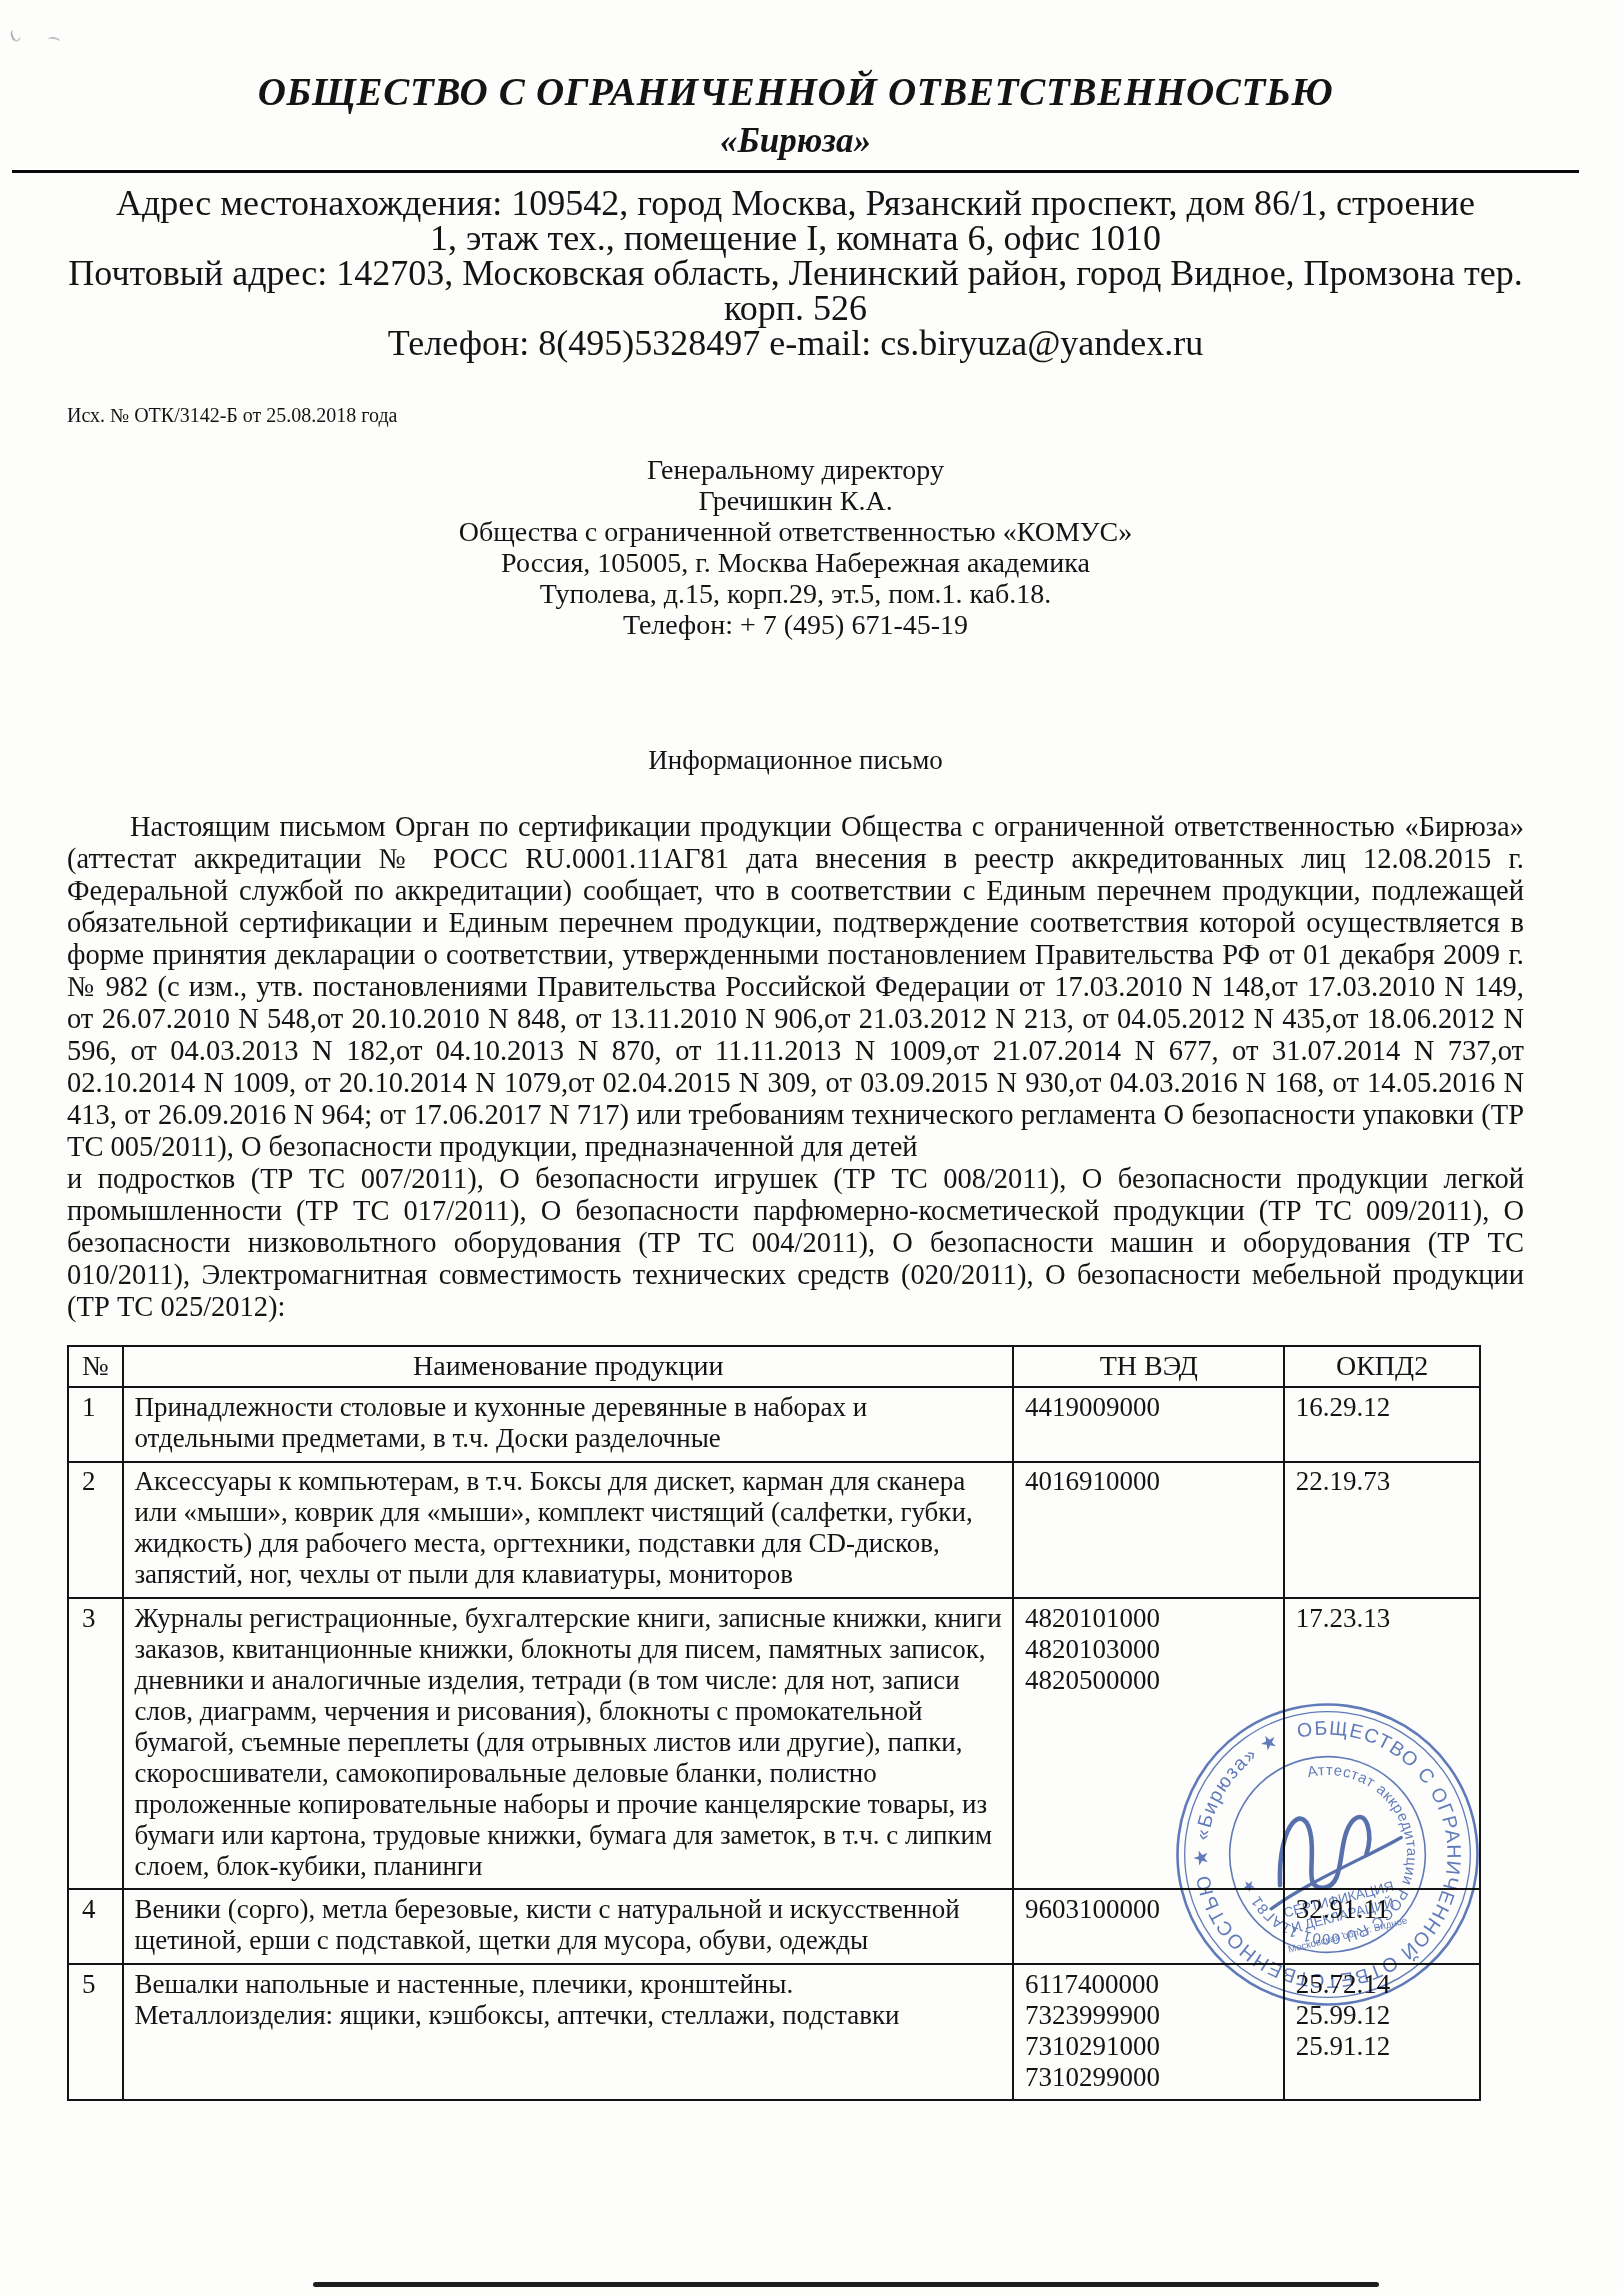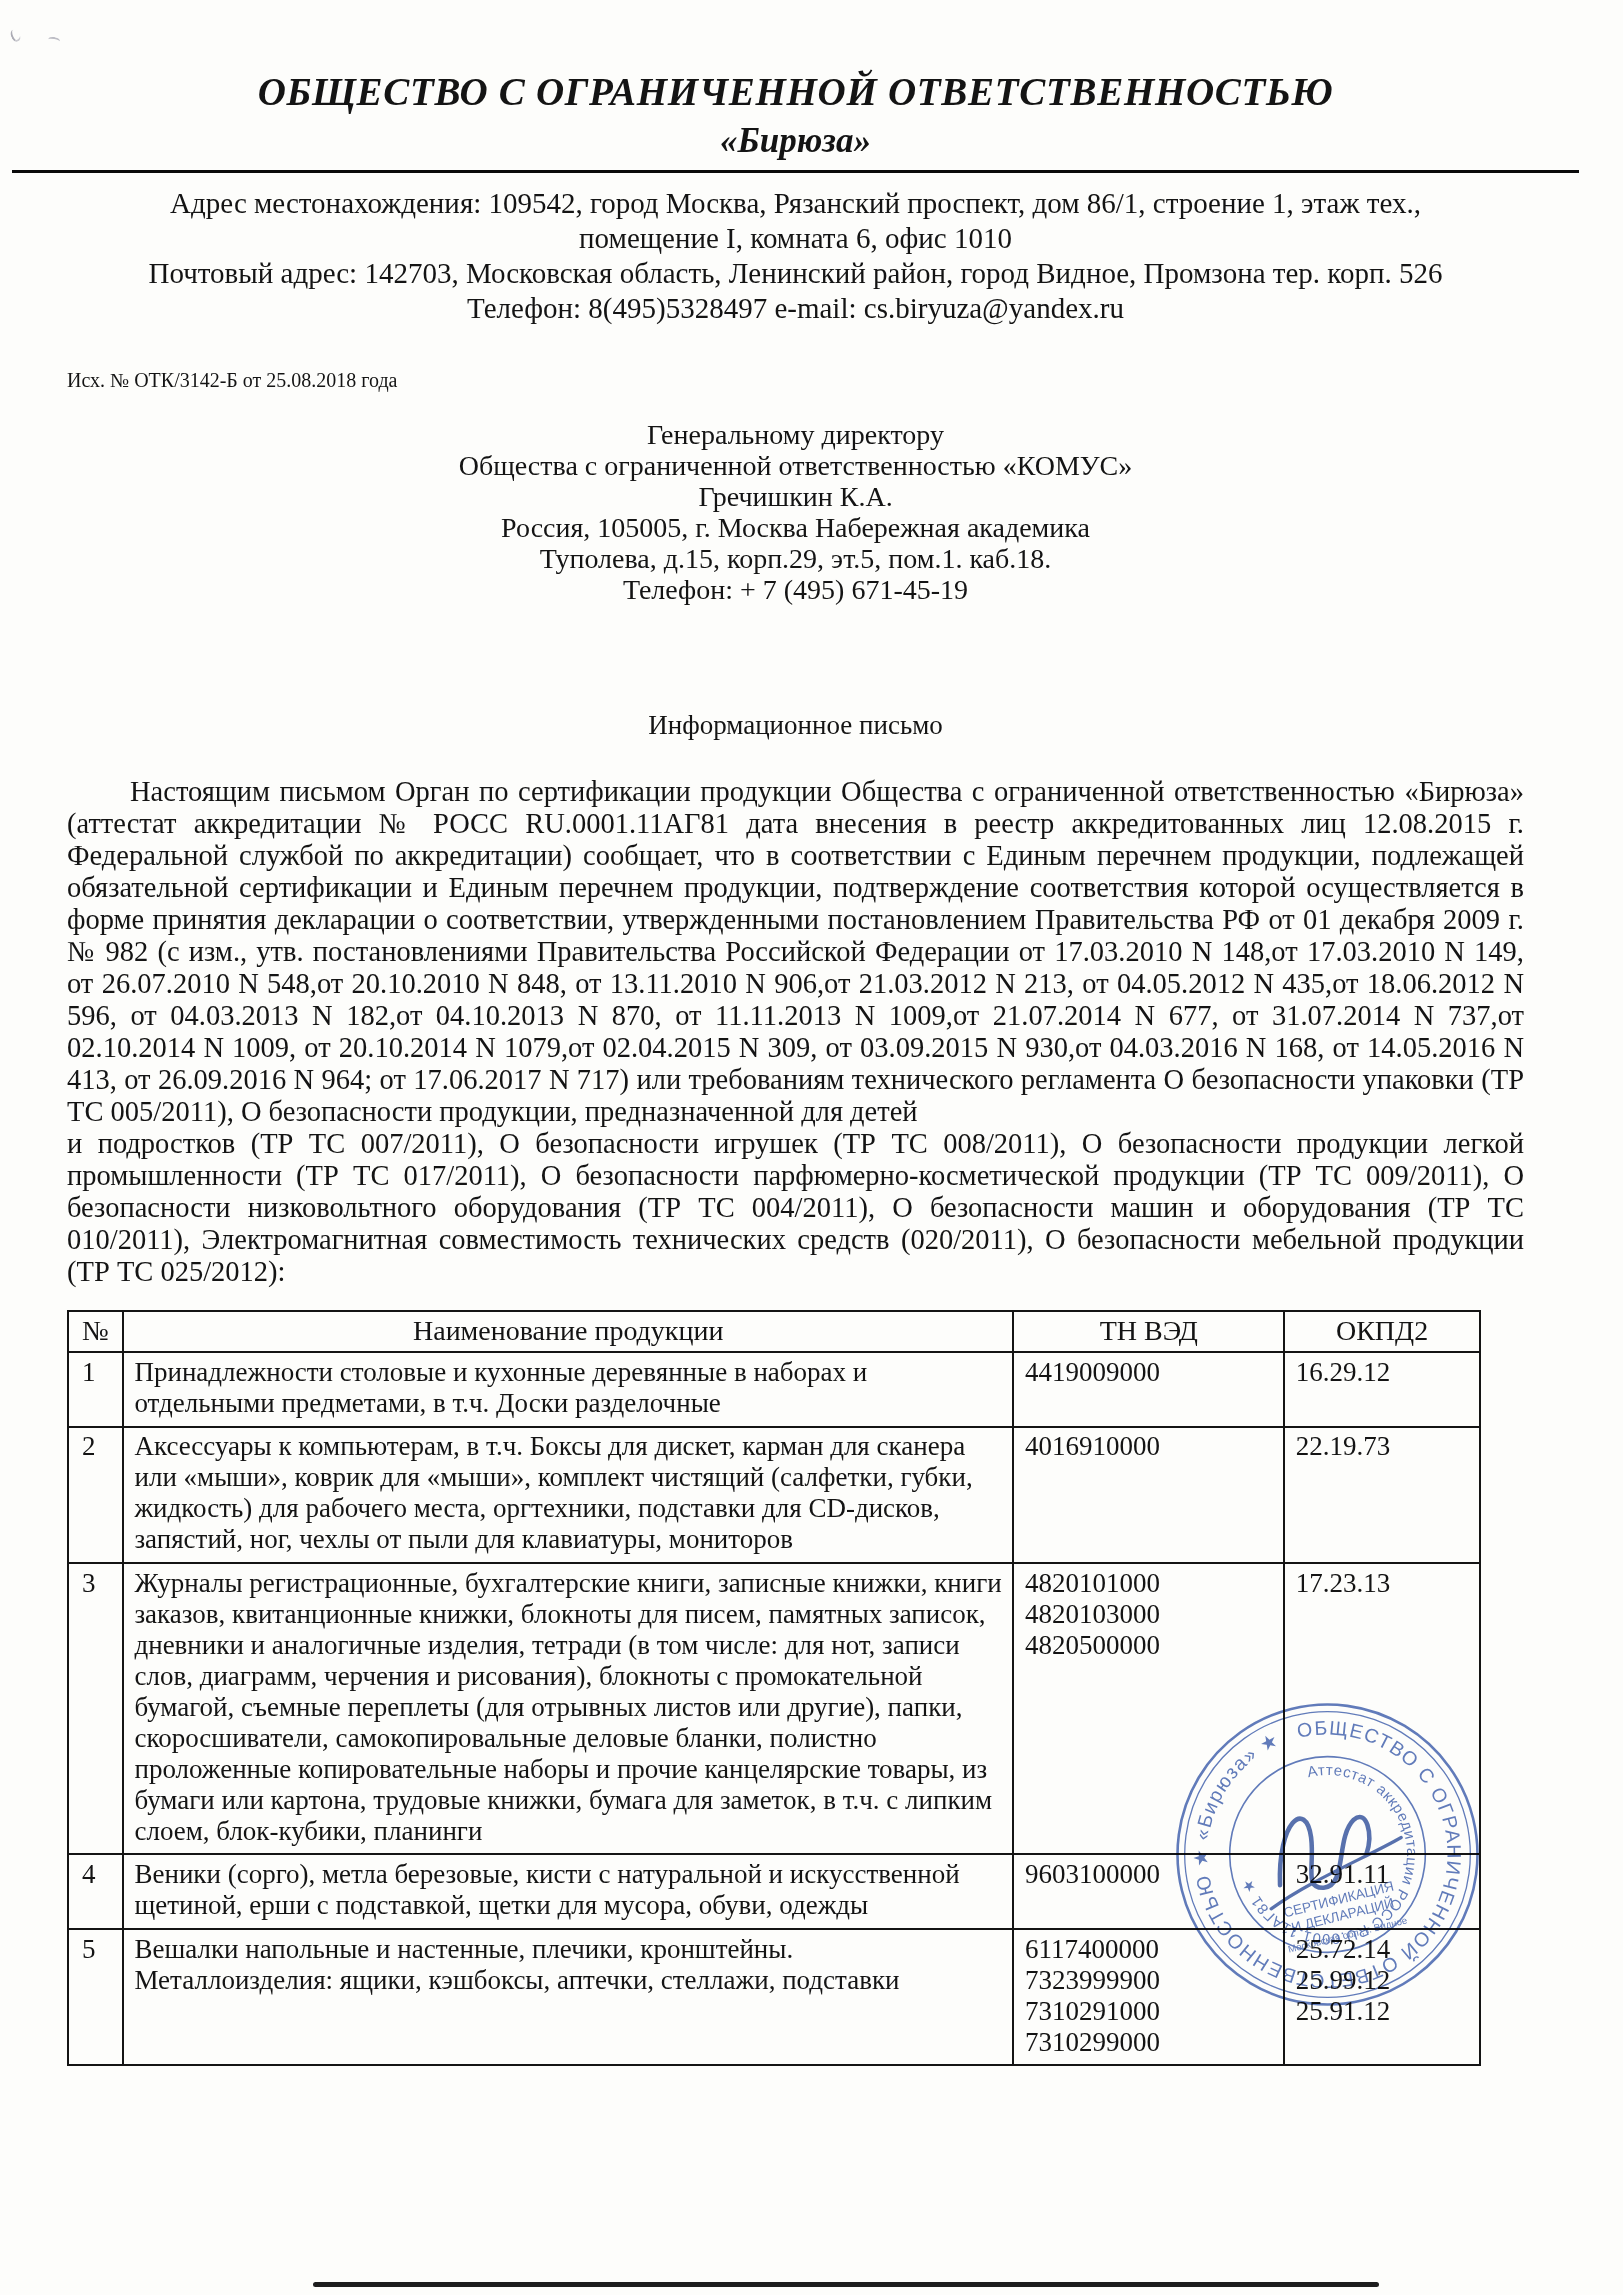--- a/index.html
+++ b/index.html
@@ -26,21 +26,21 @@
   }
   .company-name {
     font-style: italic; font-weight: 700;
     font-size: 35px; line-height: 41px;
     text-align: center; margin-top: 5.2px;
   }
   .header-rule {
     border: none; border-top: 3.3px solid #0a0a0a;
     margin: 9.2px -55px 13px -55px;
   }
-  .addr { font-size: 29px; line-height: 35px; text-align: center; }
+  .addr { font-size: 36px; line-height: 35px; text-align: center; }
   .addr-location { max-width: 1387px; margin: 0 auto; }
   .registration-block { margin-top: 30px; }
 
   
   .ref-line { margin-top: 37px; font-size: 20px; line-height: 34px; }
   .recipient { margin-top: 22px; text-align: center; font-size: 28px; line-height: 31px; }
 
   
   .subject { margin-top: 103px; text-align: center; font-size: 27px; line-height: 35px; }
   .letter-body { margin-top: 33px; font-size: 28.5px; line-height: 32px; text-align: justify; }
@@ -113,22 +113,22 @@
     <hr class="header-rule">
     <div class="addr addr-location">Адрес местонахождения: 109542, город Москва, Рязанский проспект, дом 86/1, строение 1, этаж тех., помещение I, комната 6, офис 1010</div>
     <div class="addr">Почтовый адрес: 142703, Московская область, Ленинский район, город Видное, Промзона тер. корп. 526</div>
     <div class="addr">Телефон: 8(495)5328497 e-mail: cs.biryuza@yandex.ru</div>
   </header>
 
   <div class="ref-line">Исх. № ОТК/3142-Б от 25.08.2018 года</div>
 
   <div class="recipient">
     <div>Генеральному директору</div>
+    <div>Гречишкин К.А.</div>
     <div>Общества с ограниченной ответственностью «КОМУС»</div>
-    <div>Гречишкин К.А.</div>
     <div>Россия, 105005, г. Москва Набережная академика</div>
     <div>Туполева, д.15, корп.29, эт.5, пом.1. каб.18.</div>
     <div>Телефон: + 7 (495) 671-45-19</div>
   </div>
 
   <div class="subject">Информационное письмо</div>
 
   <div class="letter-body">
     <p class="p-first">Настоящим письмом Орган по сертификации продукции Общества с ограниченной ответственностью «Бирюза» (аттестат аккредитации № РОСС RU.0001.11АГ81 дата внесения в реестр аккредитованных лиц  12.08.2015 г. Федеральной службой по аккредитации) сообщает, что в соответствии с Единым перечнем продукции, подлежащей обязательной сертификации и Единым перечнем продукции, подтверждение соответствия которой осуществляется в форме принятия декларации о соответствии, утвержденными постановлением Правительства РФ от 01 декабря 2009 г. № 982 (с изм., утв. постановлениями Правительства Российской Федерации от 17.03.2010 N 148,от 17.03.2010 N 149, от 26.07.2010 N 548,от 20.10.2010 N 848, от 13.11.2010 N 906,от 21.03.2012 N 213, от 04.05.2012 N 435,от 18.06.2012 N 596, от 04.03.2013 N 182,от 04.10.2013 N 870, от 11.11.2013 N 1009,от 21.07.2014 N 677, от 31.07.2014 N 737,от 02.10.2014 N 1009, от 20.10.2014 N 1079,от 02.04.2015 N 309, от 03.09.2015 N 930,от 04.03.2016 N 168, от 14.05.2016 N 413, от 26.09.2016 N 964; от 17.06.2017 N 717) или требованиям технического регламента О безопасности упаковки (ТР ТС 005/2011), О безопасности продукции, предназначенной для детей</p>
     <p>и подростков (ТР ТС 007/2011), О безопасности игрушек (ТР ТС 008/2011), О безопасности продукции легкой промышленности (ТР ТС 017/2011), О безопасности парфюмерно-косметической продукции (ТР ТС 009/2011), О безопасности низковольтного оборудования (ТР ТС 004/2011), О безопасности машин и оборудования (ТР ТС 010/2011), Электромагнитная совместимость технических средств (020/2011), О безопасности мебельной продукции (ТР ТС 025/2012):</p>

